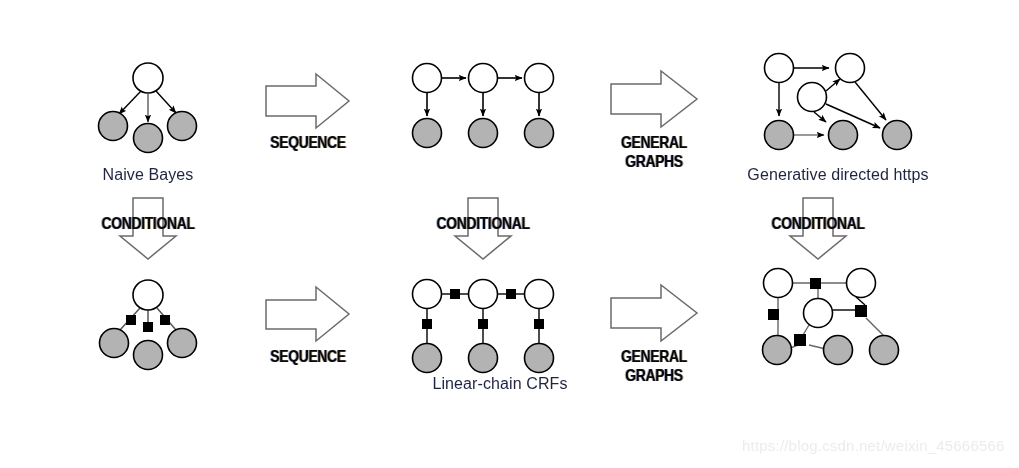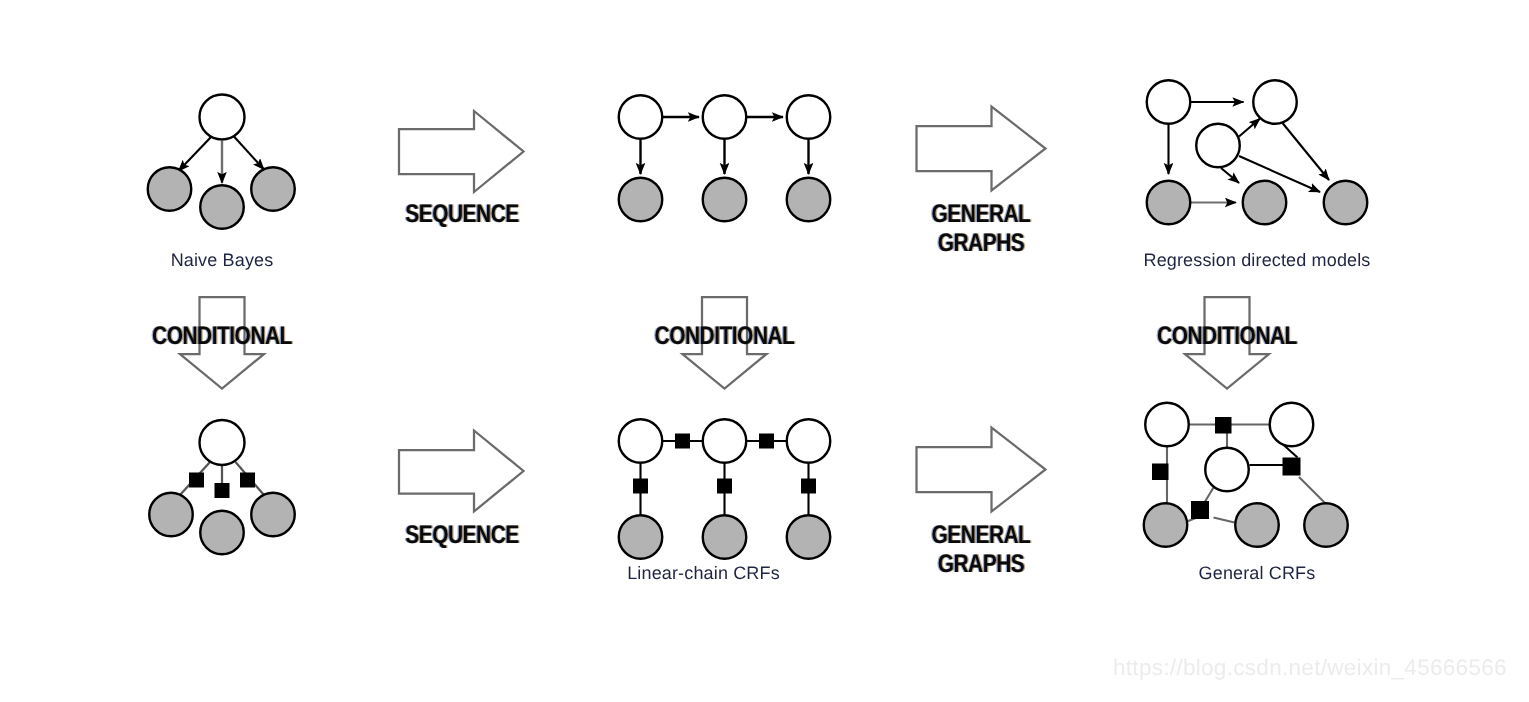--- a/index.html
+++ b/index.html
@@ -23,21 +23,21 @@
     left: 0;
     top: 0;
     width: 1019px;
     height: 468px;
   }
   
   .caption {
     position: absolute;
     text-align: center;
     font-family: "Liberation Sans", sans-serif;
-    font-size: 12px;
+    font-size: 16px;
     color: #1f2440;
     white-space: nowrap;
     letter-spacing: 0.1px;
   }
   
   .arrow-label {
     position: absolute;
     text-align: center;
     font-family: "Liberation Sans", sans-serif;
     font-weight: bold;
@@ -187,24 +187,23 @@
     </g>
     <g>
       <path d="M468,198 L498,198 L498,236 L511,236 L483,259 L455,236 L468,236 Z" fill="#ffffff" stroke="#6b6b6b" stroke-width="1.5" stroke-linejoin="miter"></path>
     </g>
     <g>
       <path d="M803,198 L833,198 L833,236 L846,236 L818,259 L790,236 L803,236 Z" fill="#ffffff" stroke="#6b6b6b" stroke-width="1.5" stroke-linejoin="miter"></path>
     </g>
   </svg>
 
   <div class="caption" style="left:78px; top:166px; width:140px;">Naive Bayes</div>
-  <div class="caption" style="left:718px; top:166px; width:240px;">Regression directed models</div>
-
-  <div class="caption" style="left:389px; top:375px; width:160px;">Linear-chain CRFs</div>
-  <div class="caption" style="left:758px; top:375px; width:160px;">General CRFs</div>
+  <div class="caption" style="left:718px; top:166px; width:240px;">Generative directed https</div>
+
+  <div class="caption" style="left:420px; top:375px; width:160px;">Linear-chain CRFs</div>
 
   <div class="arrow-label" style="left:243px; top:133px; width:130px;">SEQUENCE</div>
   <div class="arrow-label" style="left:243px; top:347px; width:130px;">SEQUENCE</div>
 
   <div class="arrow-label" style="left:589px; top:133px; width:130px;">
     <div>GENERAL</div>
     <div>GRAPHS</div>
   </div>
   <div class="arrow-label" style="left:589px; top:347px; width:130px;">
     <div>GENERAL</div>

